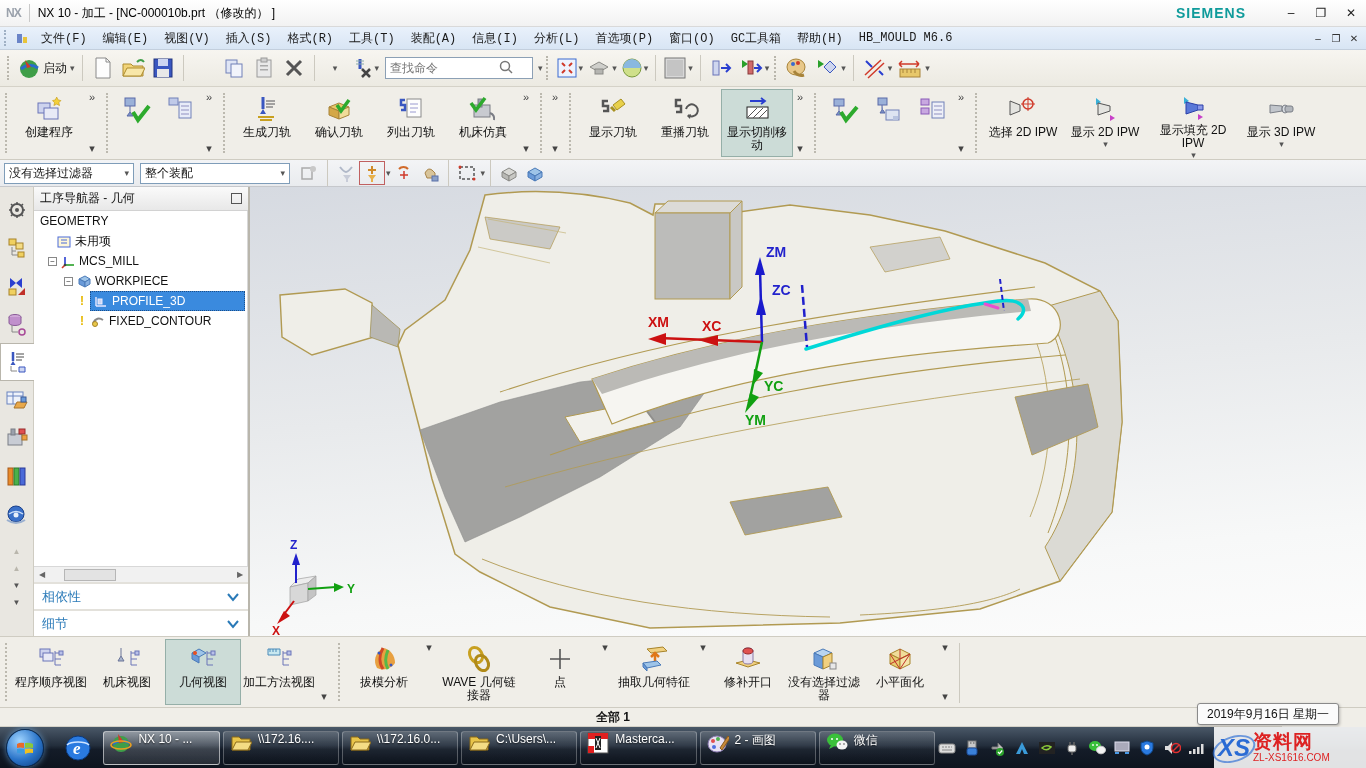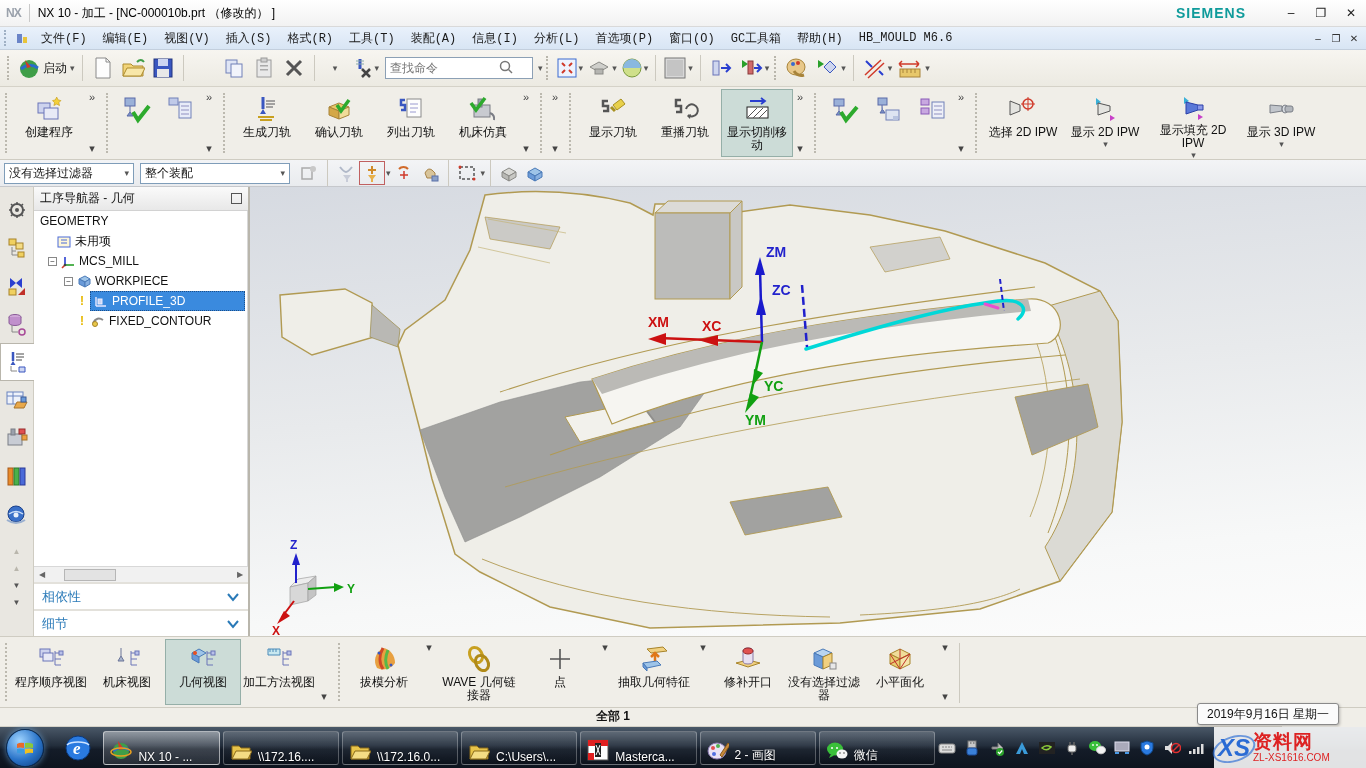--- a/index.html
+++ b/index.html
@@ -80,31 +80,31 @@
 
   .viewport { flex:1; position:relative; background:linear-gradient(175deg,#d6dae1 0%, #e8eaec 45%, #f7f8f8 80%, #fcfcfc 100%); overflow:hidden; }
   .viewport svg.scene { position:absolute; left:0; top:0; }
   .ax { font-size:14px; font-weight:bold; }
 
   
   .botbar { position:absolute; left:0; top:636px; width:1366px; height:72px; background:#f0eee8; border-top:1px solid #cfccc2; border-bottom:1px solid #cfccc2; display:flex; align-items:stretch; }
   .botbar .rbtn { width:76px; }
 
   
-  .statusbar { position:absolute; left:0; top:708px; width:1282px; height:19px; background:#f0eee8; border-bottom:1px solid #d5d2c8; display:flex; }
+  .statusbar { position:absolute; left:0; top:708px; width:1282px; height:19px; background:#f0eee8; border-bottom:1px solid #d5d2c8; display:flex; align-items:center; }
   .statustext { margin-left:596px; font-weight:bold; }
 
   .tooltip { position:absolute; left:1197px; top:703px; height:22px; background:#fbfbfb; border:1px solid #8a8a8a; border-radius:3px; padding:2px 9px; box-shadow:1px 1px 3px rgba(0,0,0,.25); z-index:40; font-size:12px; }
 
   
   .taskbar { position:absolute; left:0; top:727px; width:1366px; height:41px; background:linear-gradient(#4a5868,#232e3c 45%,#141c28 55%,#0d141e); display:flex; align-items:center; }
   .orb { width:38px; height:38px; border-radius:50%; margin:0 14px 0 6px; background:radial-gradient(circle at 35% 30%, #9fd4ff, #2a74c9 55%, #0b3a7a); border:1px solid #0a2c55; position:relative; box-shadow:0 0 6px rgba(120,190,255,.6); }
   .flag { position:absolute; left:9px; top:10px; width:18px; height:16px; }
   .tkicon-btn { width:40px; height:34px; display:flex; align-items:center; justify-content:center; border-radius:3px; margin-right:6px; }
-  .task { width:117px; height:34px; display:flex; align-items:flex-end; gap:6px; padding:0 6px; margin-right:3px; border-radius:3px; border:1px solid rgba(255,255,255,.28); background:linear-gradient(rgba(255,255,255,.16),rgba(255,255,255,.05) 50%,rgba(0,0,0,.12)); color:#fff; }
+  .task { width:117px; height:34px; display:flex; align-items:flex-start; gap:6px; padding:0 6px; margin-right:3px; border-radius:3px; border:1px solid rgba(255,255,255,.28); background:linear-gradient(rgba(255,255,255,.16),rgba(255,255,255,.05) 50%,rgba(0,0,0,.12)); color:#fff; }
   .task.active { background:linear-gradient(rgba(255,255,255,.42),rgba(255,255,255,.18) 50%,rgba(255,255,255,.10)); border-color:rgba(255,255,255,.55); }
   .task .lbl { white-space:nowrap; overflow:hidden; text-overflow:ellipsis; font-size:12px; text-shadow:0 1px 2px rgba(0,0,0,.7); }
   .tray { margin-left:auto; display:flex; align-items:center; gap:7px; padding-right:160px; }
   .trayicon { width:18px; height:18px; display:flex; align-items:center; justify-content:center; }
   .watermark { position:absolute; right:0; top:727px; width:152px; height:41px; background:rgba(255,255,255,.88); display:flex; align-items:center; padding:2px 4px; z-index:50; }
   .wm-xs { font-style:italic; font-weight:bold; font-size:24px; color:#2a6bd4; margin-right:3px; position:relative; }
   .wm-xs::after { content:""; position:absolute; left:-6px; top:2px; width:40px; height:22px; border:2px solid #2a6bd4; border-radius:50%; transform:rotate(-18deg); opacity:.65; }
   .wm-col { display:flex; flex-direction:column; line-height:1; }
   .wm-name { color:#d22; font-weight:bold; font-size:19px; letter-spacing:1px; }
   .wm-site { color:#d22; font-size:10px; margin-top:2px; }

